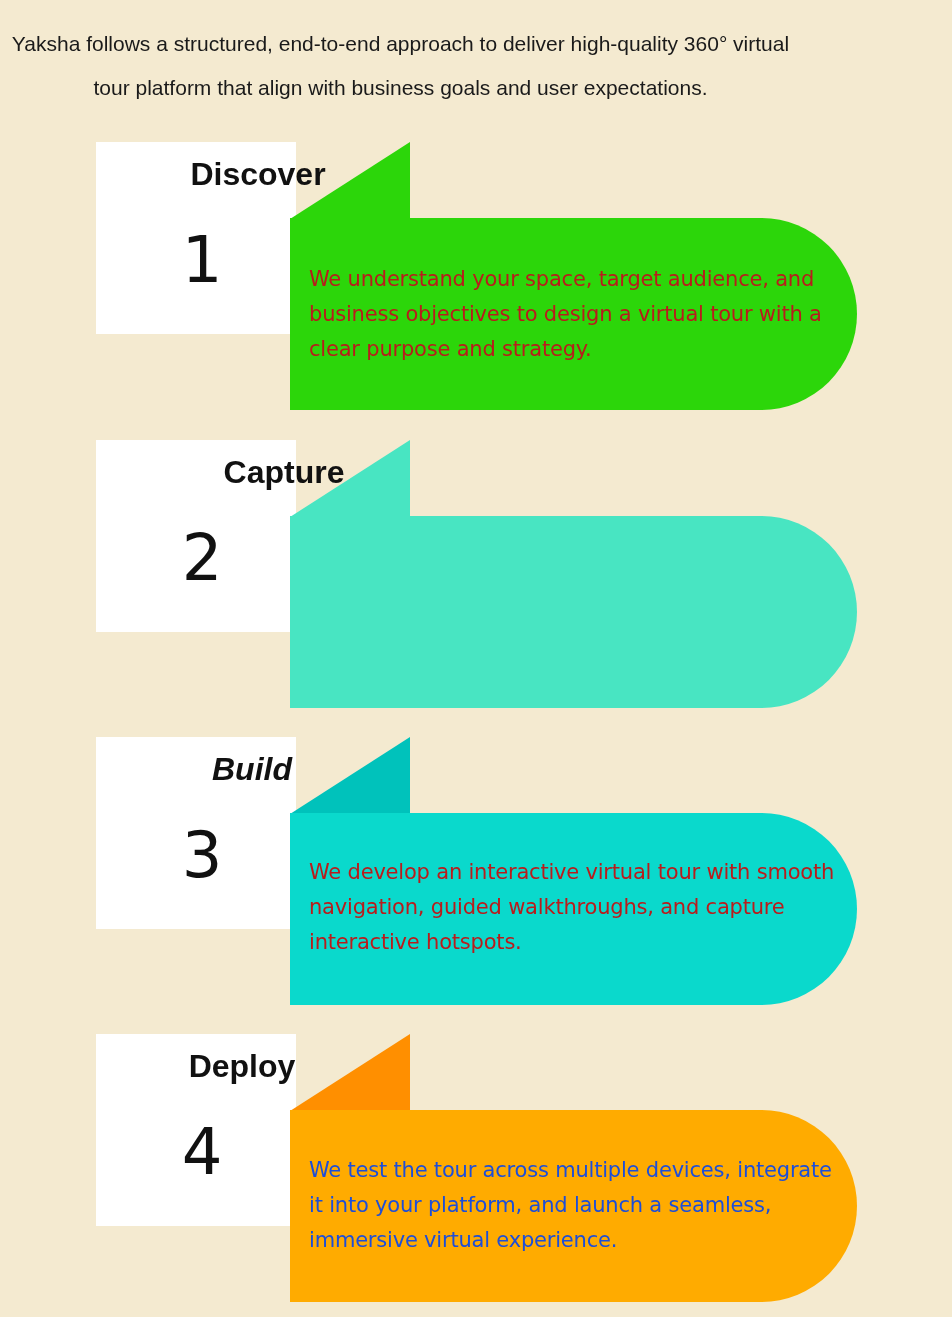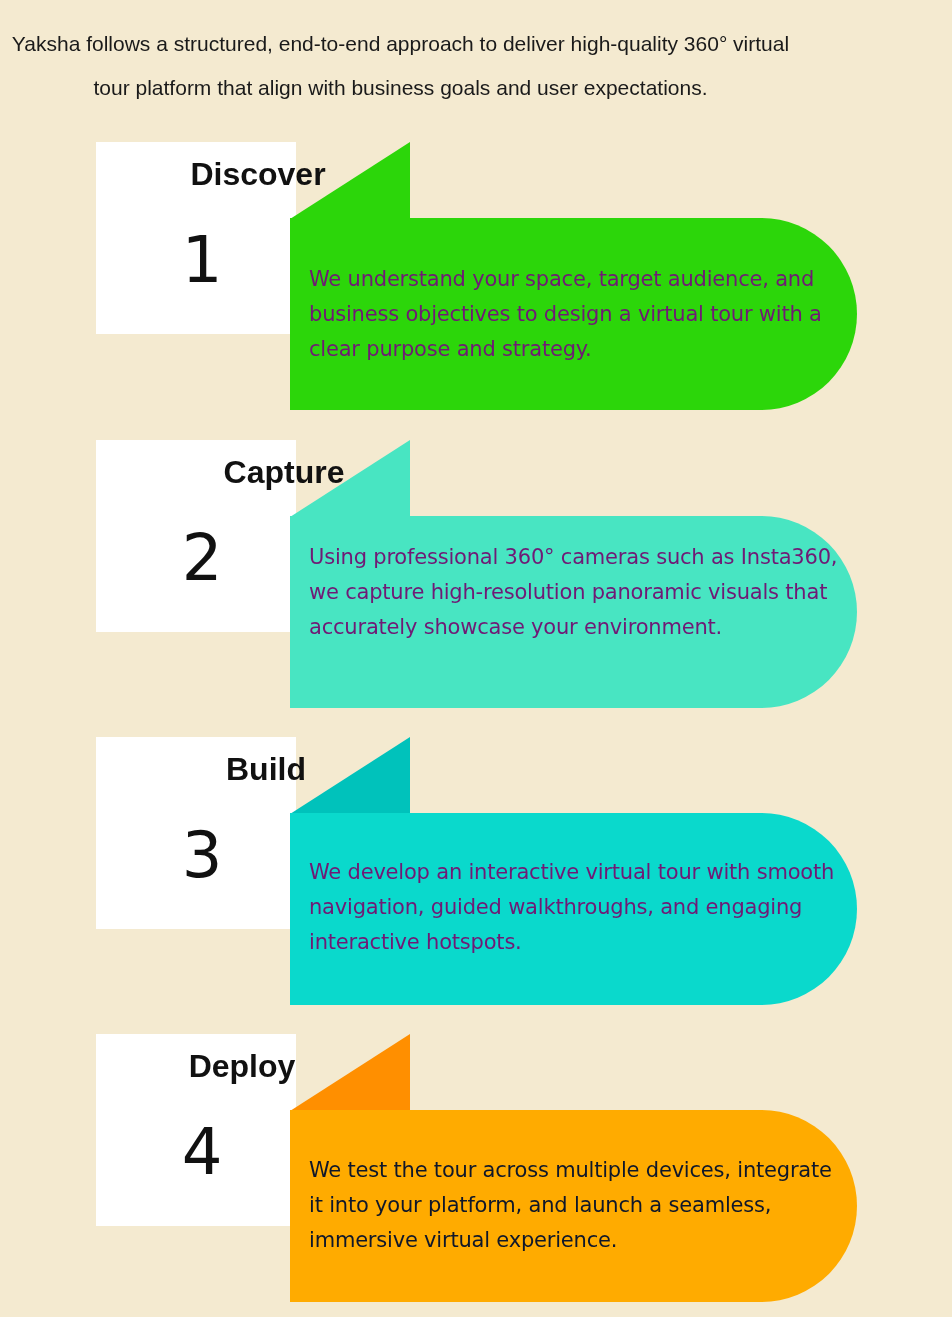--- a/index.html
+++ b/index.html
@@ -38,21 +38,21 @@
     .fold {
       position: absolute; left: 290px; top: 0; width: 120px; height: 77px;
     }
     .box {
       position: absolute; left: 290px; top: 76px; width: 567px; height: 192px;
       border-radius: 0 96px 96px 0;
     }
     .desc {
       position: absolute; left: 309px; width: 540px;
       font-family: "DejaVu Sans", sans-serif;
-      font-size: 21px; line-height: 35px; color: #701a75;
+      font-size: 21px; line-height: 35px; color: #b91c1c;
       letter-spacing: -0.2px;
     }
   </style>
 </head>
 <body>
 
 <div class="intro">
   <div>Yaksha follows a structured, end-to-end approach to deliver high-quality 360° virtual</div>
   <div>tour platform that align with business goals and user expectations.</div>
 </div>
@@ -69,36 +69,35 @@
 </div>
 
 <div class="step" style="top:440px;">
   <div class="card"></div>
   <div class="step-title" style="left:96px;width:224px;padding-left:32px;">Capture</div>
   <div class="step-num">2</div>
   <svg class="fold" viewBox="0 0 120 77">
     <polygon points="0,77 120,0 120,77" fill="#48e5c2"></polygon>
   </svg>
   <div class="box" style="background:#48e5c2;"></div>
-  <div class="desc" style="top:100px;">Using professional 360° cameras such as Insta360, we capture high-resolution panoramic visuals that accurately showcase your environment.</div>
 </div>
 
 <div class="step" style="top:737px;">
   <div class="card"></div>
-  <div class="step-title" style="left:110px;width:224px;">Build</div>
+  <div class="step-title" style="left:96px;width:224px;font-style:italic;">Build</div>
   <div class="step-num">3</div>
   <svg class="fold" viewBox="0 0 120 77">
     <polygon points="0,77 120,0 120,77" fill="#00c2bb"></polygon>
   </svg>
   <div class="box" style="background:#0ad9cc;"></div>
-  <div class="desc" style="top:118px;">We develop an interactive virtual tour with smooth navigation, guided walkthroughs, and engaging interactive hotspots.</div>
+  <div class="desc" style="top:118px;">We develop an interactive virtual tour with smooth navigation, guided walkthroughs, and capture interactive hotspots.</div>
 </div>
 
 <div class="step" style="top:1034px;">
   <div class="card"></div>
   <div class="step-title" style="left:80px;width:236px;">Deploy</div>
   <div class="step-num">4</div>
   <svg class="fold" viewBox="0 0 120 77">
     <polygon points="0,77 120,0 120,77" fill="#ff8f00"></polygon>
   </svg>
   <div class="box" style="background:#ffab00;"></div>
-  <div class="desc" style="top:119px;color:#0f172a;">We test the tour across multiple devices, integrate it into your platform, and launch a seamless, immersive virtual experience.</div>
+  <div class="desc" style="top:119px;color:#1d4ed8;">We test the tour across multiple devices, integrate it into your platform, and launch a seamless, immersive virtual experience.</div>
 </div>
 
 </body></html>

